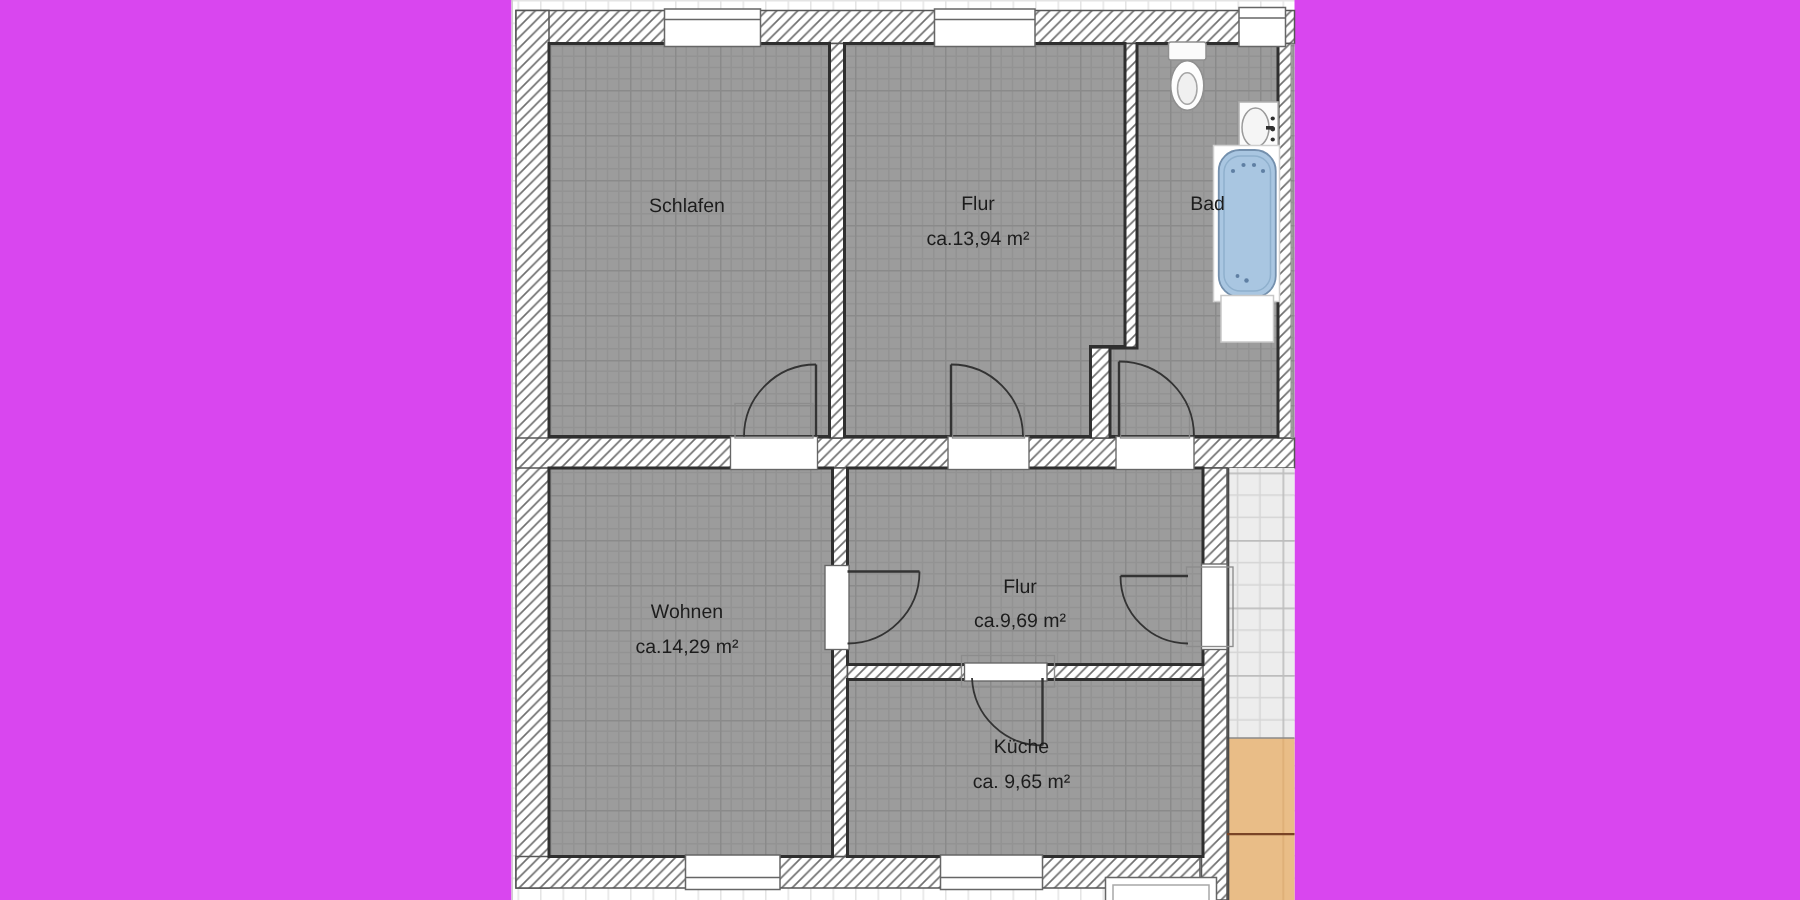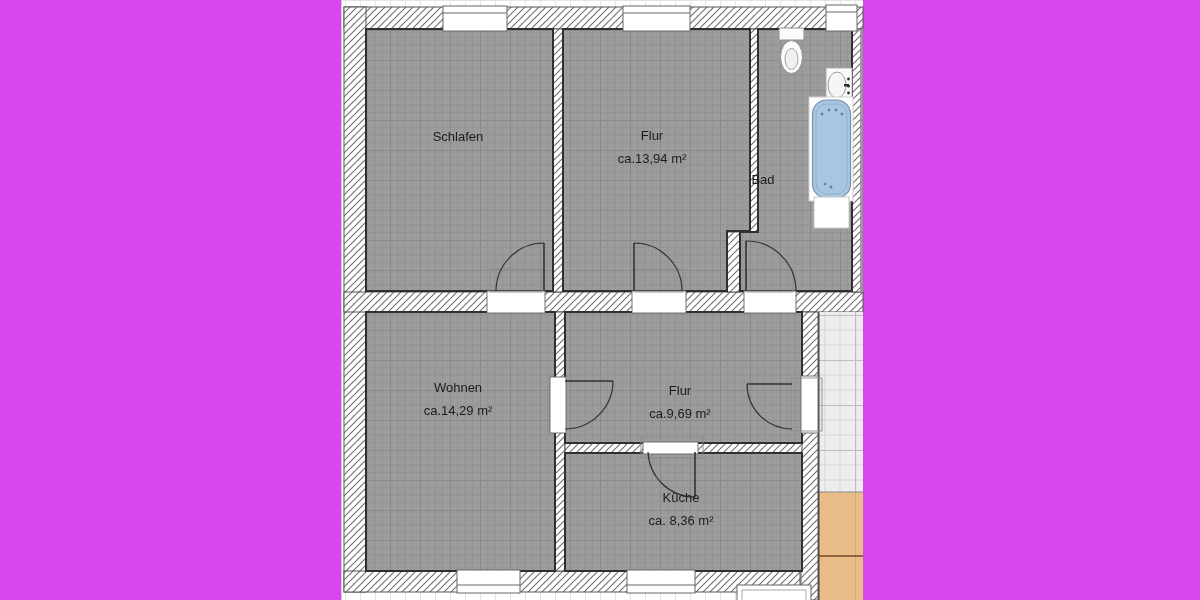--- a/index.html
+++ b/index.html
@@ -177,29 +177,29 @@
   </g>
 </svg>
 
 <div class="room-label" style="left:358px;top:125px;">
   <div class="rname">Schlafen</div>
 </div>
 <div class="room-label" style="left:552px;top:124px;">
   <div class="rname">Flur</div>
   <div class="rarea">ca.13,94 m²</div>
 </div>
-<div class="room-label" style="left:663px;top:124px;margin-top:44px;">
+<div class="room-label" style="left:705px;top:124px;">
   <div class="rname">Bad</div>
 </div>
 <div class="room-label" style="left:580px;top:334px;margin-top:45px;">
   <div class="rname">Flur</div>
   <div class="rarea">ca.9,69 m²</div>
 </div>
-<div class="room-label" style="left:358px;top:376px;">
+<div class="room-label" style="left:358px;top:396px;">
   <div class="rname">Wohnen</div>
   <div class="rarea">ca.14,29 m²</div>
 </div>
 <div class="room-label" style="left:581px;top:486px;">
   <div class="rname">Küche</div>
-  <div class="rarea">ca. 8,36 m²</div>
+  <div class="rarea">ca. 9,65 m²</div>
 </div>
 
 </div>
 
 </body></html>

